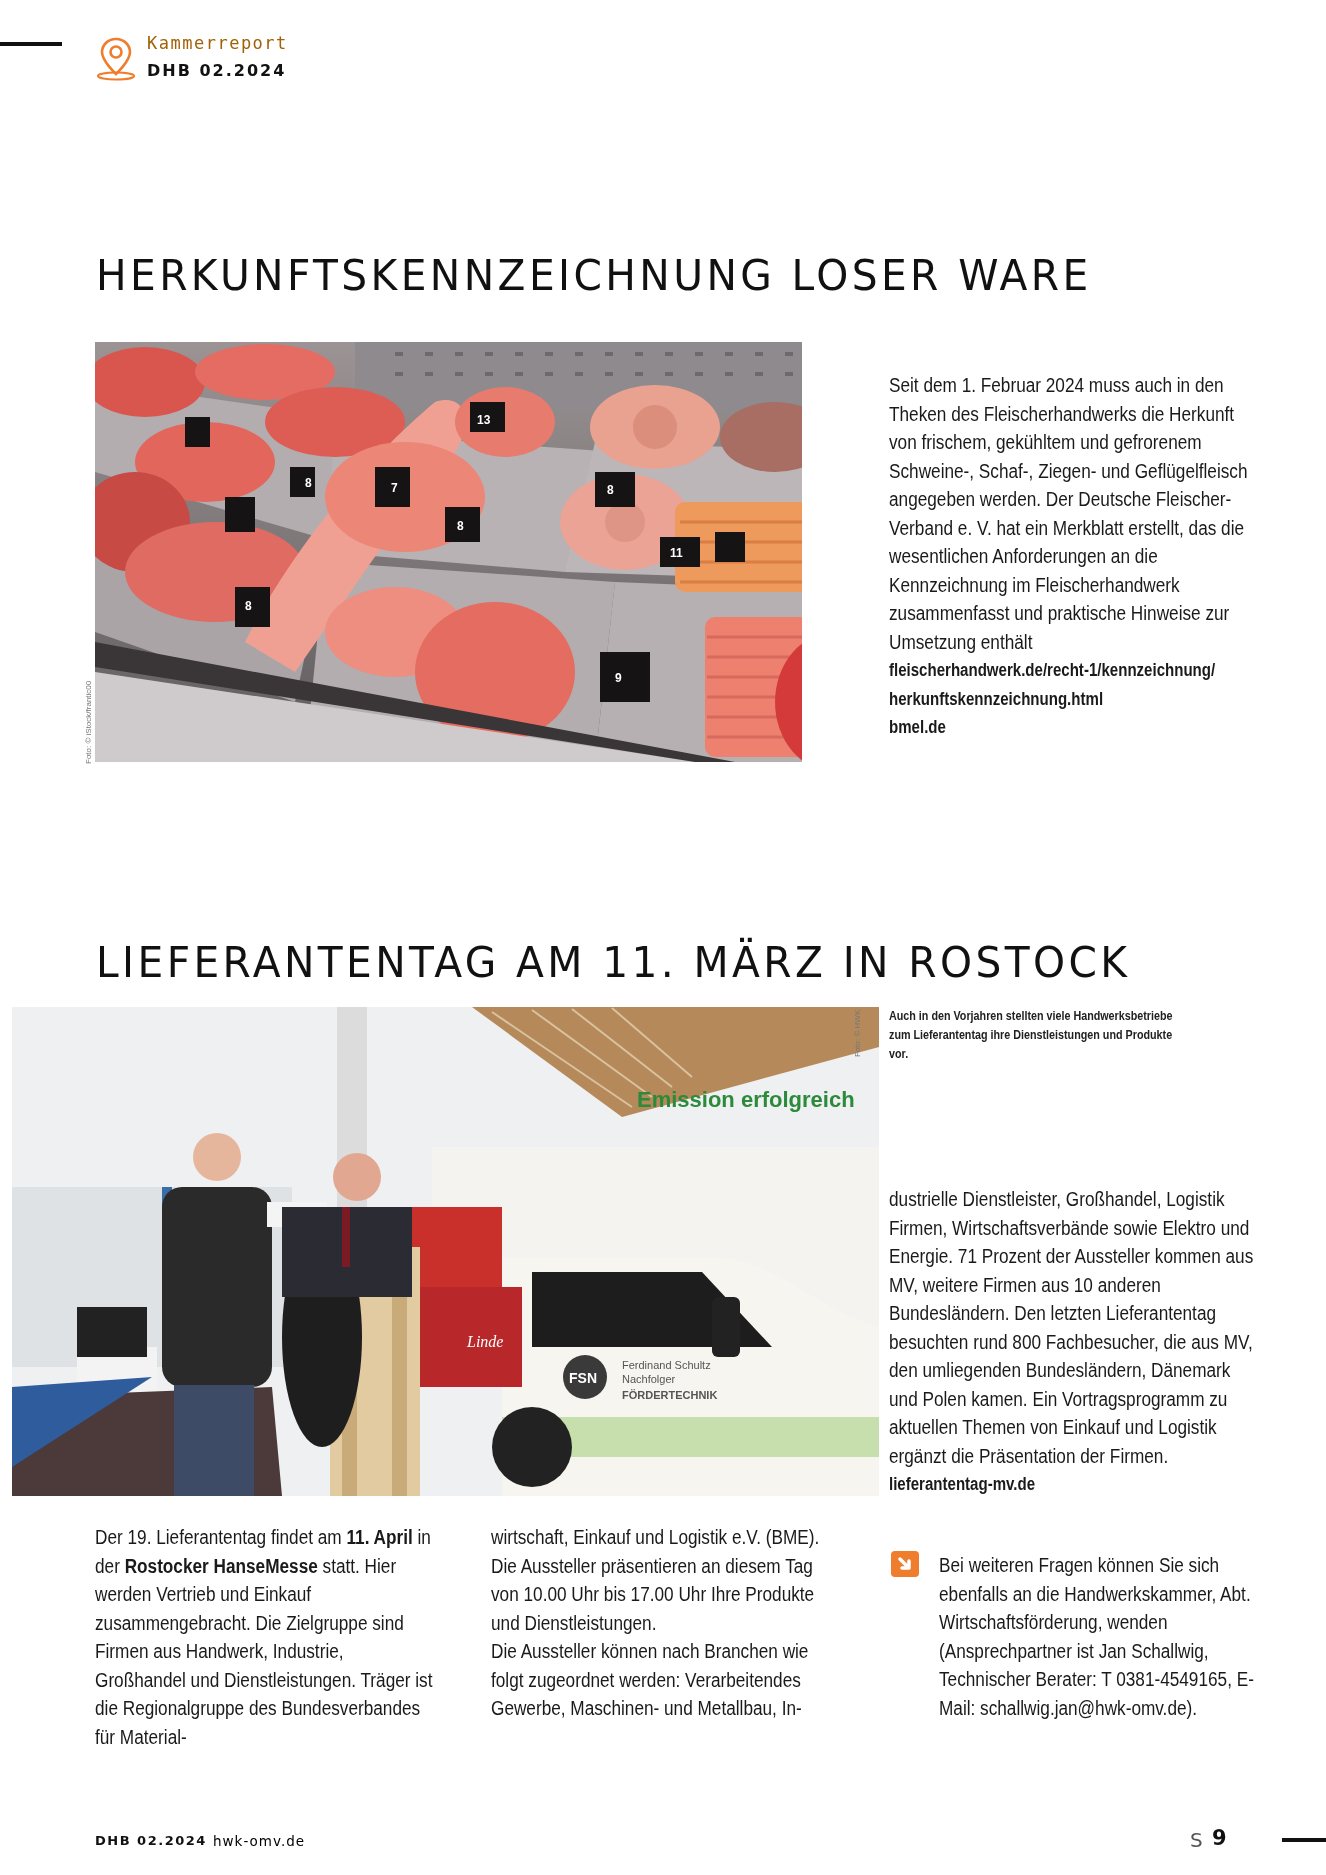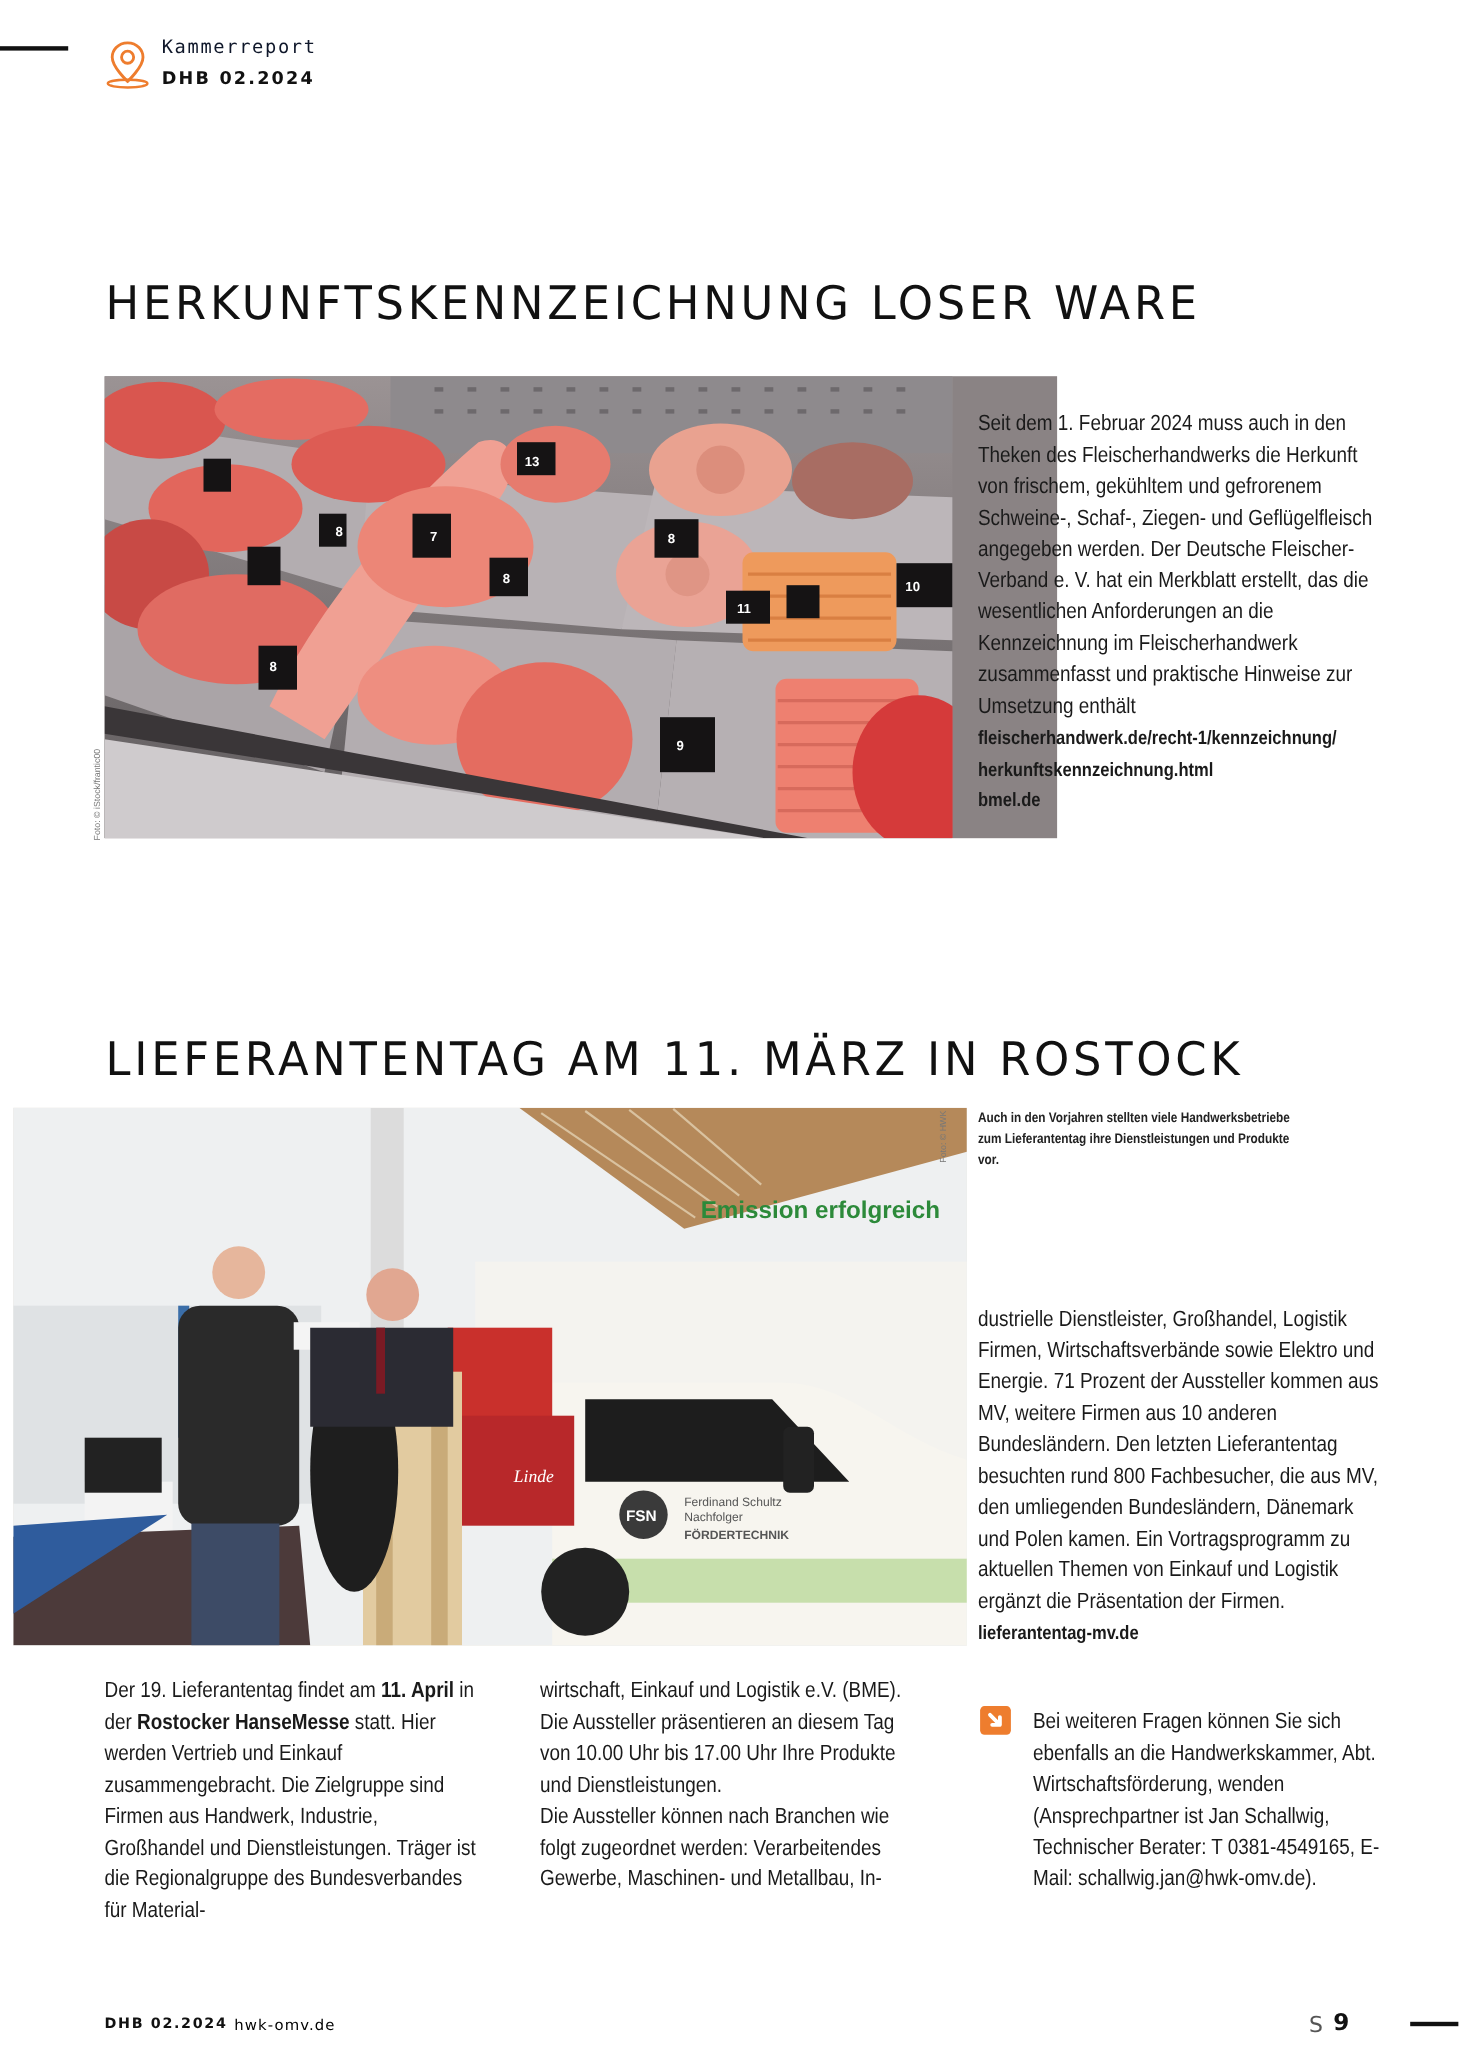--- a/index.html
+++ b/index.html
@@ -5,30 +5,30 @@
   * { box-sizing: border-box; margin: 0; padding: 0; }
   html, body { width: 1326px; height: 1875px; background: #ffffff; overflow: hidden; }
   body { position: relative; font-family: "Liberation Sans Narrow", "Liberation Sans", sans-serif; color: #1a1a1a; }
 
   .abs { position: absolute; }
 
   
   .rule-left { left: 0; top: 42px; width: 62px; height: 4px; background: #111; }
   .rule-right { right: 0; top: 1838px; width: 44px; height: 4px; background: #111; }
   .pin-icon { left: 96px; top: 36px; width: 40px; height: 46px; }
-  .kicker { left: 147px; top: 33px; font-family: "DejaVu Sans Mono", "Liberation Mono", monospace; font-size: 17px; letter-spacing: 1.5px; color: #0f172a; }
+  .kicker { left: 147px; top: 33px; font-family: "DejaVu Sans Mono", "Liberation Mono", monospace; font-size: 17px; letter-spacing: 1.5px; color: #a16207; }
   .issue { left: 147px; top: 61px; font-family: "DejaVu Sans", sans-serif; font-weight: bold; font-size: 16px; letter-spacing: 2px; color: #111; }
 
   
   .headline { font-family: "DejaVu Sans", sans-serif; font-size: 42px; letter-spacing: 3.5px; color: #111; font-weight: normal; transform: scaleX(0.97); transform-origin: left; white-space: nowrap; }
   .h1 { left: 96px; top: 251px; }
   .h2 { left: 96px; top: 938px; }
 
   
-  .photo-meat { left: 95px; top: 342px; width: 866px; height: 420px; overflow: hidden; background: #8a8384; }
+  .photo-meat { left: 95px; top: 342px; width: 707px; height: 420px; overflow: hidden; background: #8a8384; }
   .credit-v { font-family: "Liberation Sans", sans-serif; font-size: 8px; color: #777; transform: rotate(-90deg); transform-origin: left top; white-space: nowrap; }
   .credit-meat { left: 84px; top: 764px; }
 
   
   .body-text { font-size: 20px; line-height: 28.5px; color: #1a1a1a; font-family: "Liberation Sans", sans-serif; transform: scaleX(0.86); transform-origin: left top; }
   .body-text b { font-weight: bold; }
   .p1 { left: 889px; top: 371px; width: 430px; }
   .link { font-weight: bold; font-size: 17.5px; line-height: 28.5px; display: block; }
 
   

